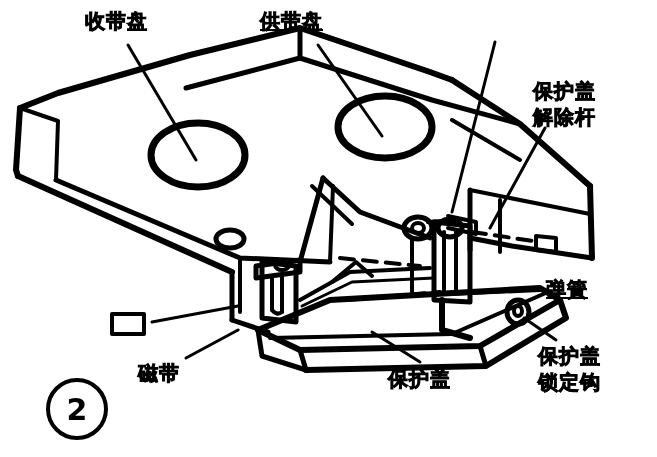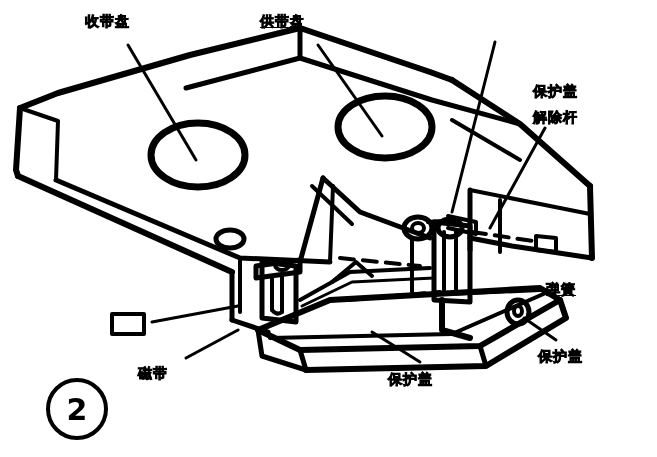--- a/index.html
+++ b/index.html
@@ -20,21 +20,21 @@
     left: 0;
     top: 0;
     width: 657px;
     height: 457px;
   }
   .lbl {
     position: absolute;
     color: #000000;
     font-family: "DejaVu Sans", "Liberation Sans", sans-serif;
     font-weight: 700;
-    font-size: 14px;
+    font-size: 20px;
     line-height: 22px;
     letter-spacing: 1px;
     white-space: pre;
     -webkit-text-stroke: 0.9px #000;
   }
   .fignum {
     position: absolute;
     width: 54px;
     height: 54px;
     border: 4px solid #000;
@@ -156,18 +156,19 @@
   </svg>
 
   <div class="lbl" style="left:85px; top:10px;">收带盘</div>
   <div class="lbl" style="left:260px; top:10px;text-decoration:underline;">供带盘</div>
   <div class="lbl" style="left:533px; top:80px;">保护盖</div>
   <div class="lbl" style="left:533px; top:106px;">解除杆</div>
   <div class="lbl" style="left:546px; top:278px;text-decoration:underline;">弹簧</div>
   <div class="lbl" style="left:138px; top:362px;">磁带</div>
   <div class="lbl" style="left:388px; top:368px;">保护盖</div>
   <div class="lbl" style="left:538px; top:345px;">保护盖</div>
+  <div class="lbl" style="left:538px; top:371px;">锁定钩</div>
 
   <div class="fignum" style="left:46px; top:378px;">
     <span>2</span>
   </div>
 
 </div>
 
 </body></html>

